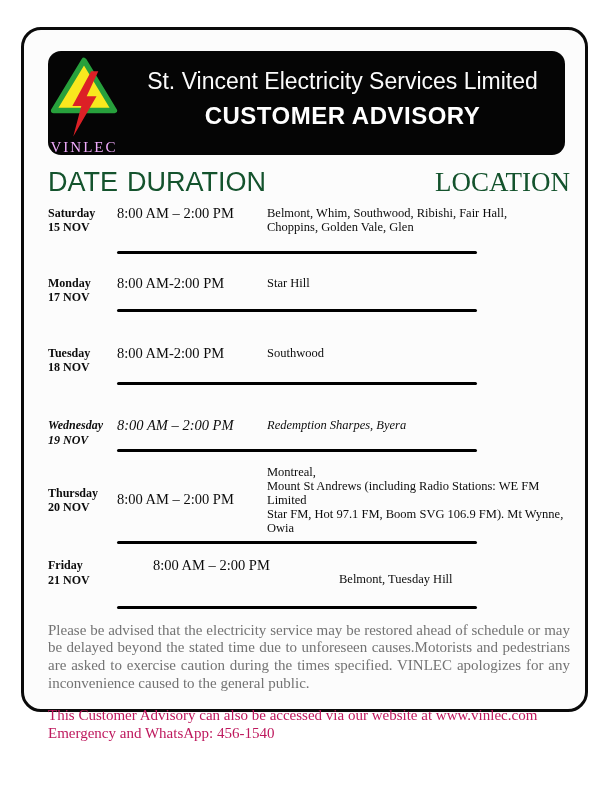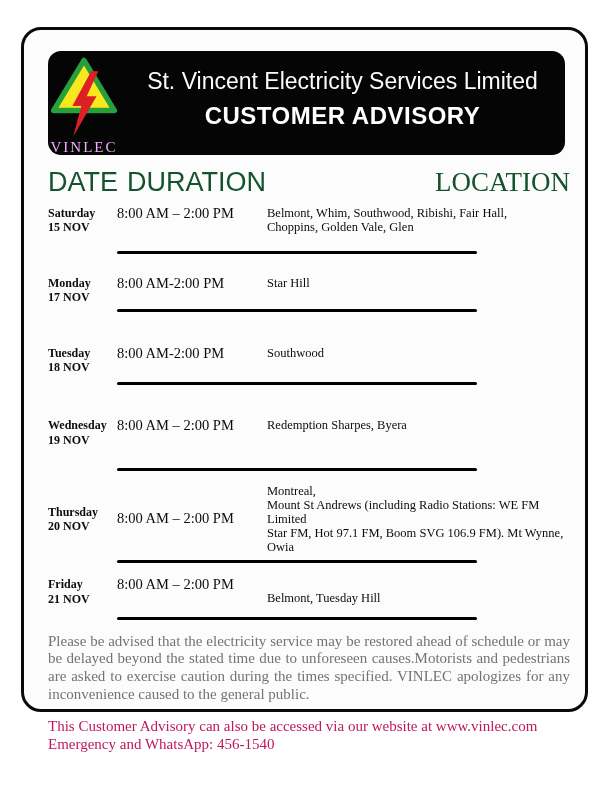--- a/index.html
+++ b/index.html
@@ -105,23 +105,23 @@
   .sep {
     height: 3px;
     background: #000;
     width: 360px;
     margin-left: 69px;
     border-radius: 2px;
   }
   .r1 .rgrid { padding-bottom: 16px; }  .r1 { margin-bottom: 22px; }
   .r2 .rgrid { padding-bottom: 4px; }  .r2 { margin-bottom: 34px; }
   .r3 .rgrid { padding-bottom: 8px; }  .r3 { margin-bottom: 33px; }
-  .r4 .rgrid { padding-bottom: 21px; }  .r4 { margin-bottom: 13px; }
+  .r4 .rgrid { padding-bottom: 2px; font-style: italic; }  .r4 { margin-bottom: 13px; }
   .r5 .rgrid { padding-bottom: 6px; align-items: center; }  .r5 { margin-bottom: 14px; }
-  .r6 .rgrid { padding-bottom: 11px; } .r6 { margin-bottom: 13px; }
+  .r6 .rgrid { padding-bottom: 19px; gap: 36px; } .r6 { margin-bottom: 13px; }
 
   
   .notice {
     font-size: 15px;
     line-height: 1.17;
     text-align: justify;
     color: #737373;
   }
   .access {
     font-size: 15px;

